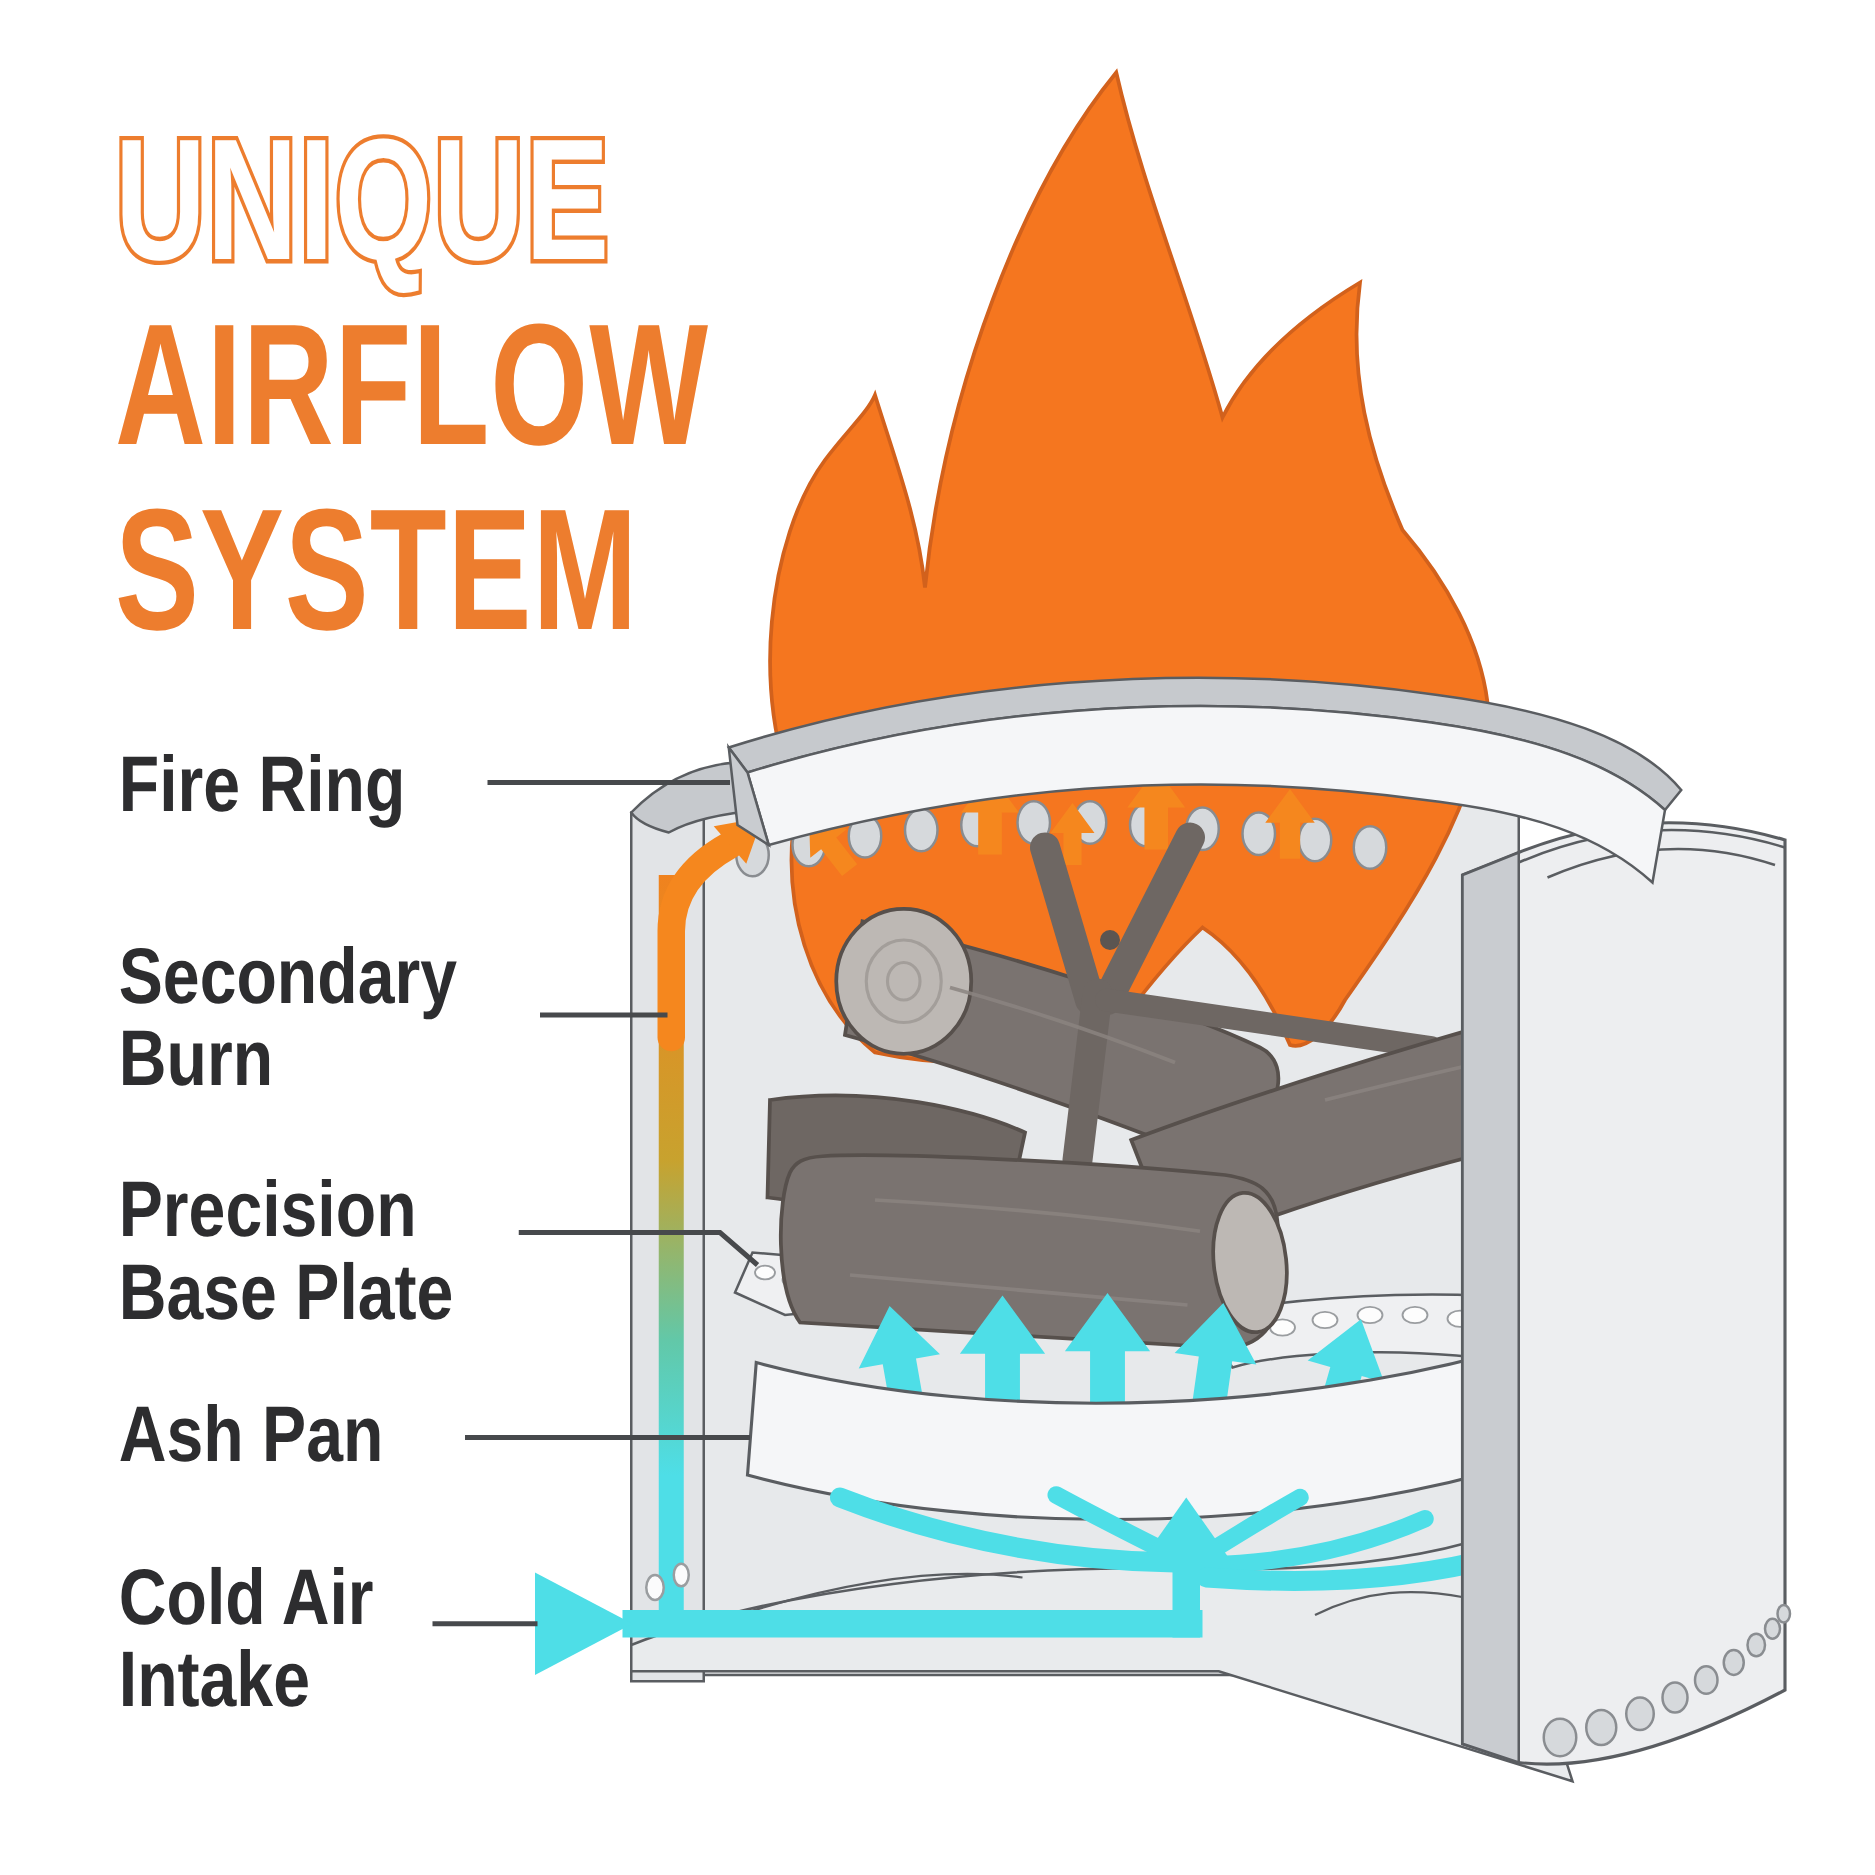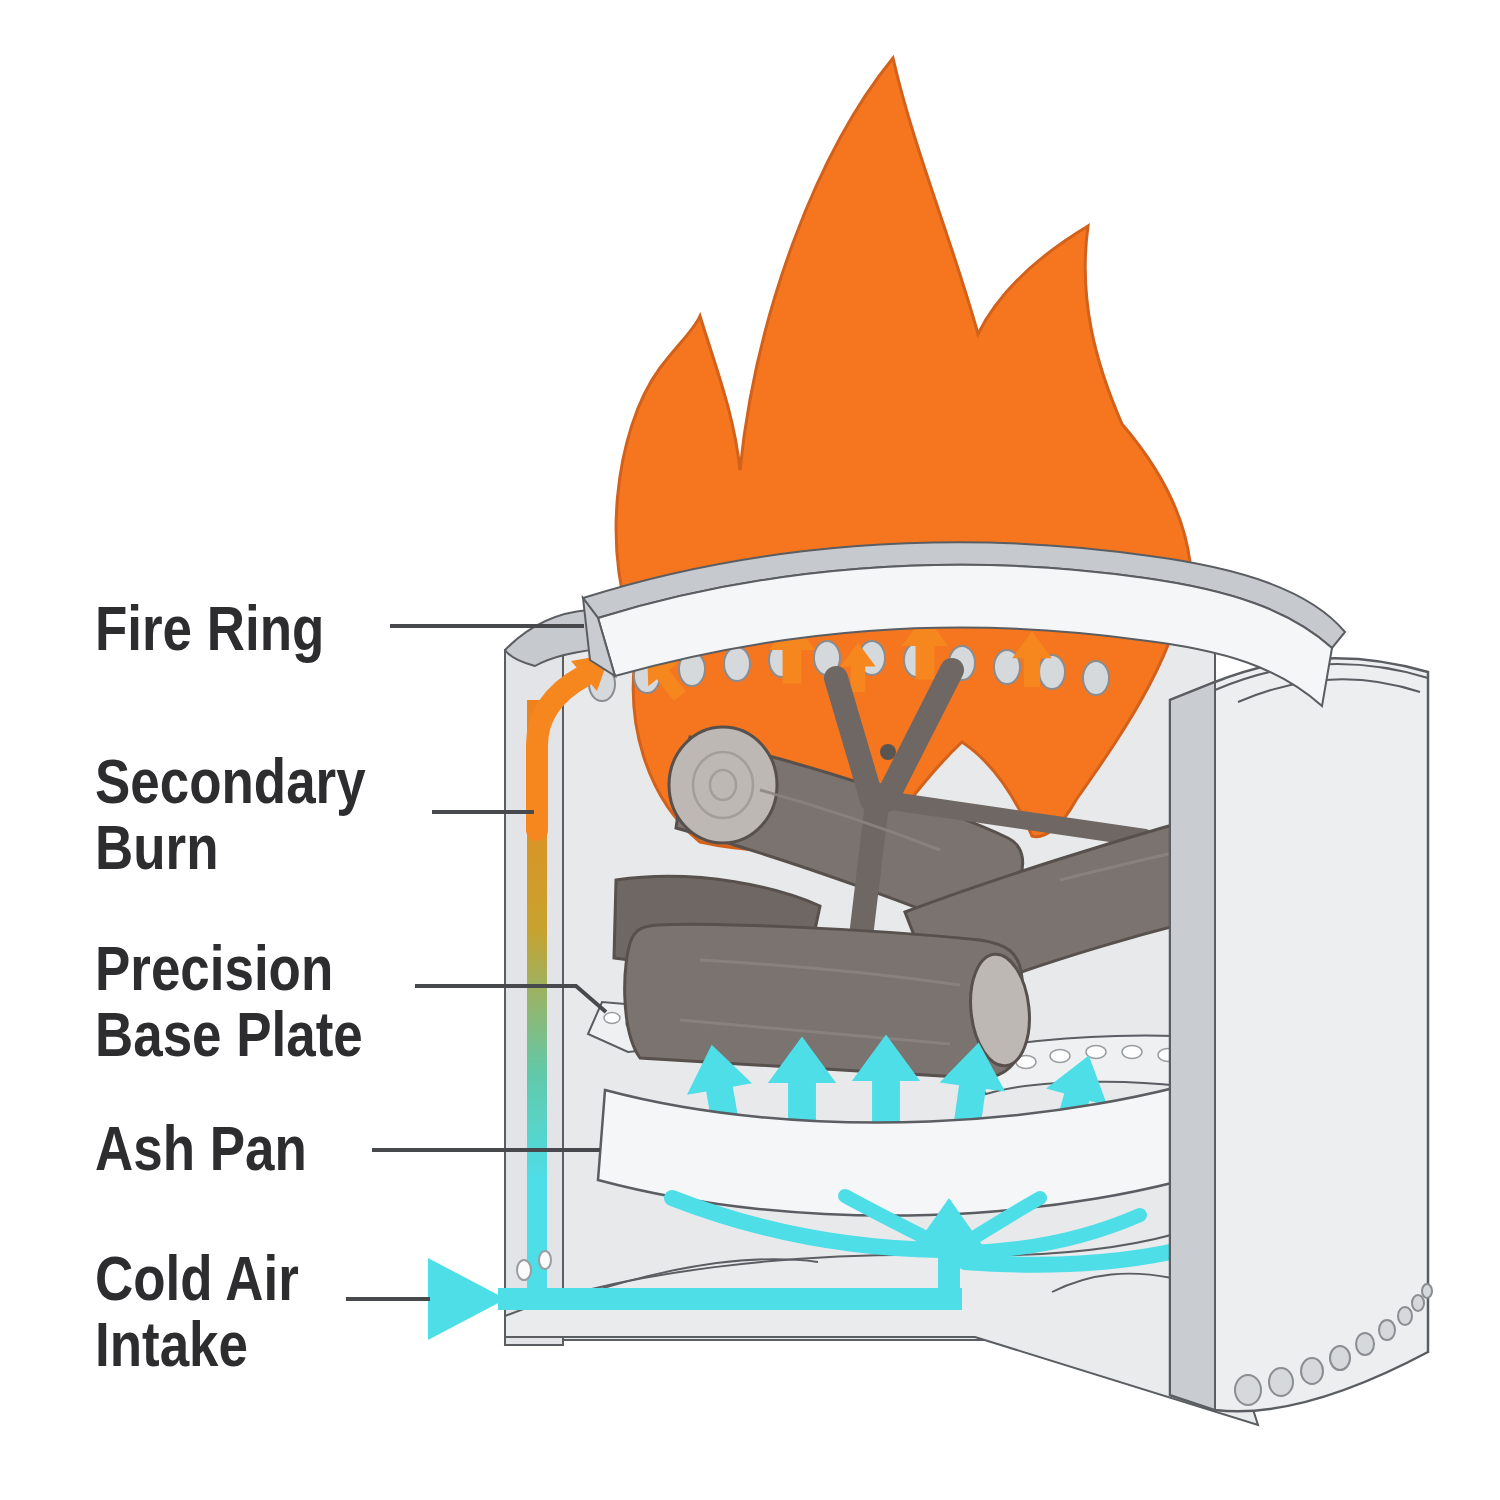--- a/index.html
+++ b/index.html
@@ -200,20 +200,25 @@
 
   <g style="fill:none;stroke:var(--leader-gray);stroke-width:4">
     <path d="M390,626 L584,626"></path>
     <path d="M432,812 L534,812"></path>
     <path d="M415,986 L576,986 L606,1012"></path>
     <path d="M372,1150 L600,1150"></path>
     <path d="M346,1299 L430,1299"></path>
   </g>
 </svg>
 
+<div class="title">
+  <div class="outlined">UNIQUE</div>
+  <div>AIRFLOW</div>
+  <div>SYSTEM</div>
+</div>
 
 <div class="part-label" style="top:595px">
   <div>Fire Ring</div>
 </div>
 <div class="part-label" style="top:748px">
   <div>Secondary</div>
   <div>Burn</div>
 </div>
 <div class="part-label" style="top:935px">
   <div>Precision</div>

